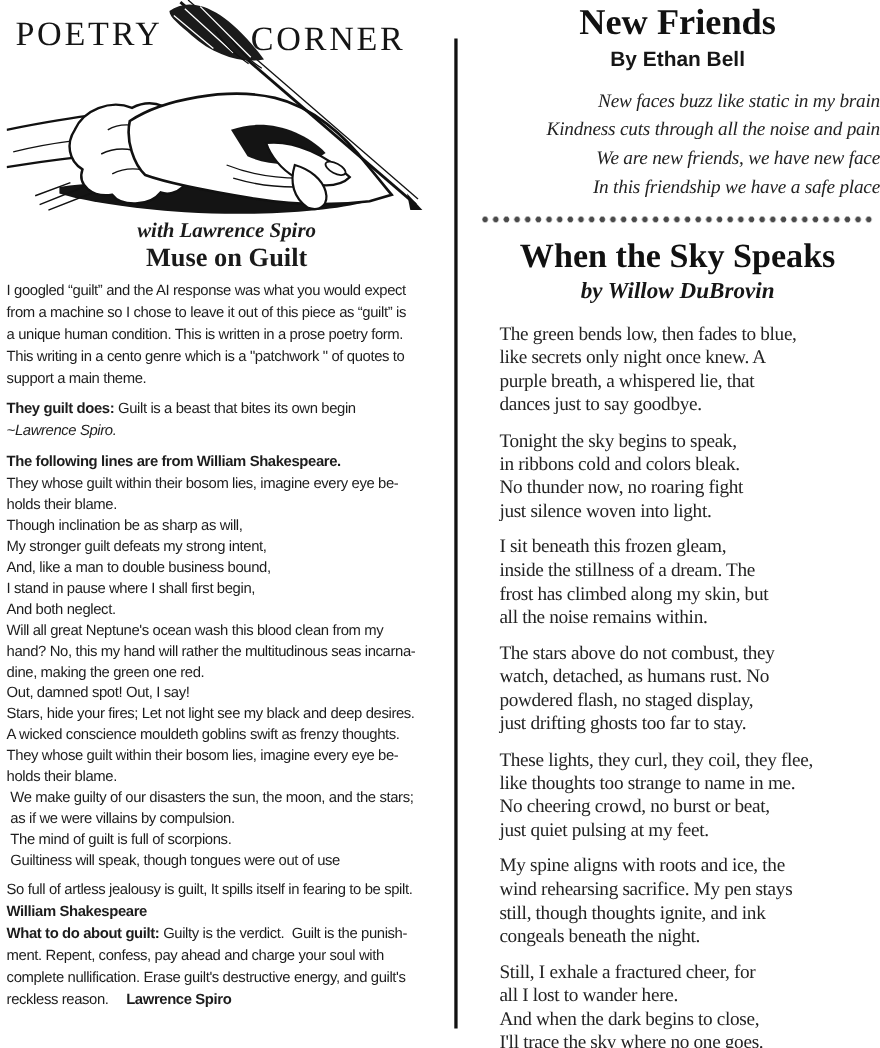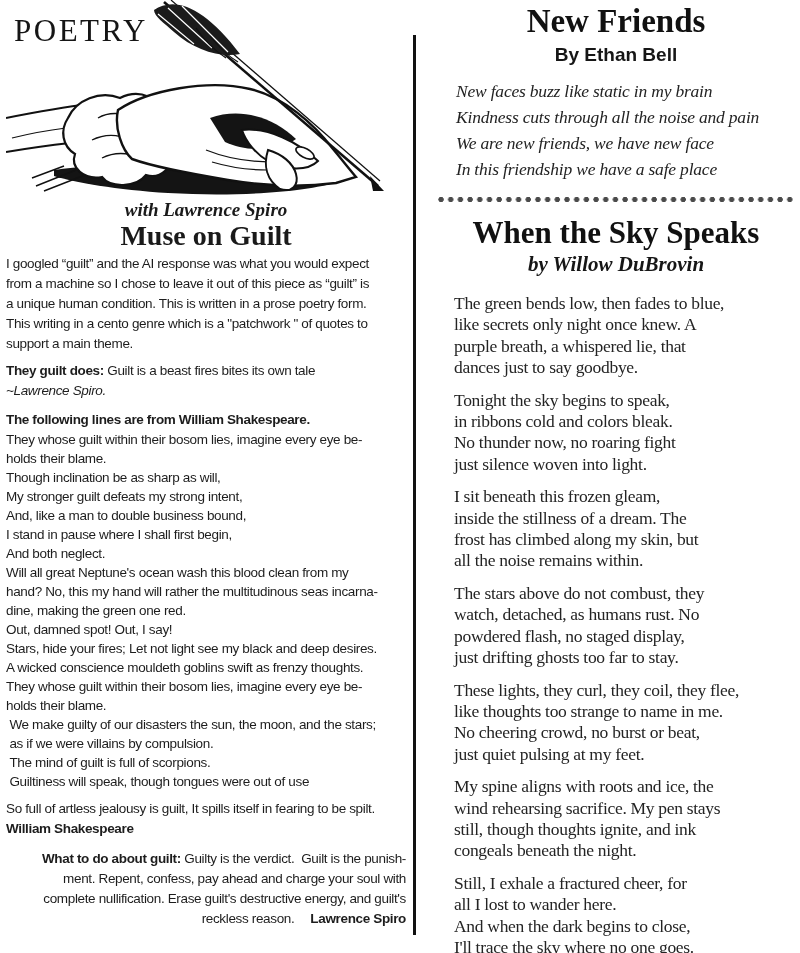--- a/index.html
+++ b/index.html
@@ -11,46 +11,46 @@
   #masthead{position:relative;width:400px;height:196px;}
   .mast-title{position:absolute;font-family:"Liberation Serif",serif;font-size:31px;
               letter-spacing:2.5px;color:#151515;font-weight:500;}
   #mast-title-left{left:8px;top:13px;}
   #mast-title-right{left:222px;top:17px;}
   #hand-art{position:absolute;left:0;top:0;width:400px;height:196px;}
 
   .center{text-align:center;}
   #byline-left{font-family:Liberation Serif, serif;font-style:italic;font-weight:700;
                font-size:19px;line-height:24px;margin-top:2px;}
-  #muse-title{font-family:"Liberation Serif",serif;font-weight:700;font-size:28px;line-height:27px;}
+  #muse-title{font-family:"Liberation Serif",serif;font-weight:700;font-size:24px;line-height:27px;}
 
   .body-sans{font-family:"Liberation Sans",sans-serif;font-size:13.5px;line-height:20px;
              letter-spacing:-0.35px;color:#1d1d1d;}
   .pre{white-space:pre-wrap;}
   .b{font-weight:700;}
   #intro-para{margin-top:5px;}
   #what-guilt-does{margin-top:7px;}
   #guilt-attribution{font-style:italic;}
   #shakespeare-intro{margin-top:9px;}
   #shakespeare-lines{line-height:19px;}
   #closing-quote-block{margin-top:8px;}
-  #what-to-do{margin-top:10px;text-align:right;}
+  #what-to-do{}
   #what-to-do-attrib{padding-left:16px;}
 
   
   #column-rule{position:absolute;left:413px;top:35px;width:3px;height:900px;background:#111;}
 
   
   #right-col{position:absolute;left:432px;top:0;width:368px;}
   #poem1-title{font-family:"Liberation Serif",serif;font-weight:700;font-size:33px;
                line-height:38px;margin-top:2px;color:#111;}
   #poem1-byline{font-family:"Liberation Sans",sans-serif;font-weight:700;font-size:19px;
                 line-height:24px;margin-top:3px;color:#161616;}
   #poem1-lines{font-family:"Liberation Serif",serif;font-style:italic;font-size:17.5px;
-               line-height:26px;margin-top:11px;padding-left:24px;letter-spacing:-0.2px;color:#232323;}
+               line-height:26px;margin-top:11px;padding-left:24px;letter-spacing:-0.2px;color:#232323;text-align:right;}
   #dotted-divider{margin-top:14px;margin-left:6px;width:358px;height:7px;
      background-image:radial-gradient(circle at 3px 3.5px,#4a4a4a 2.4px,rgba(0,0,0,0) 2.9px);
      background-size:9.7px 7px;background-repeat:repeat-x;}
   #poem2-title{font-family:"Liberation Serif",serif;font-weight:700;font-size:31px;
                line-height:36px;margin-top:12px;color:#111;}
   #poem2-byline{font-family:"Liberation Serif",serif;font-weight:700;font-style:italic;
                 font-size:21px;line-height:26px;color:#161616;}
   #poem2-body{margin-top:16px;padding-left:22px;}
   .stanza{font-family:"Liberation Serif",serif;font-size:17.5px;line-height:21.4px;
           letter-spacing:-0.3px;margin-bottom:11px;color:#242424;white-space:pre-wrap;}
@@ -93,34 +93,35 @@
         <path d="M158 2 L372 186" stroke="#111" stroke-width="2.6" fill="none"></path>
         <path d="M165 0 L374 181" stroke="#111" stroke-width="1.2" fill="none"></path>
 
         <path d="M148 10 C168 -4 198 6 234 54 C214 58 188 50 168 32 C158 23 148 16 148 10 Z" fill="#1b1b1b"></path>
         <path d="M152 14 L188 44 M162 8 L206 48 M176 6 L222 52 M146 22 L178 44" stroke="#fff" stroke-width="1.2" fill="none"></path>
         <path d="M190 28 C198 40 208 50 220 58 M204 36 C212 46 222 56 232 62" stroke="#111" stroke-width="1.2" fill="none"></path>
 
         <path d="M364 176 L378 191 L367 191 Z" fill="#111"></path>
       </svg>
       <span id="mast-title-left" class="mast-title">POETRY</span>
+      <span id="mast-title-right" class="mast-title">CORNER</span>
     </div>
 
     <div id="byline-left" class="center">with Lawrence Spiro</div>
 
     <div id="muse-title" class="center">Muse on Guilt</div>
 
     <div id="intro-para" class="body-sans pre">I googled “guilt” and the AI response was what you would expect
 from a machine so I chose to leave it out of this piece as “guilt” is
 a unique human condition. This is written in a prose poetry form.
 This writing in a cento genre which is a "patchwork " of quotes to
 support a main theme.</div>
 
     <div id="what-guilt-does" class="body-sans">
-      <span class="b pre">They guilt does:</span><span class="pre"> Guilt is a beast fires bites its own tale</span>
+      <span class="b pre">They guilt does:</span><span class="pre"> Guilt is a beast that bites its own begin</span>
       <div id="guilt-attribution">~Lawrence Spiro.</div>
     </div>
 
     <div id="shakespeare-intro" class="body-sans b">The following lines are from William Shakespeare.</div>
 
     <div id="shakespeare-lines" class="body-sans pre">They whose guilt within their bosom lies, imagine every eye be-
 holds their blame.
 Though inclination be as sharp as will,
 My stronger guilt defeats my strong intent,
 And, like a man to double business bound,

